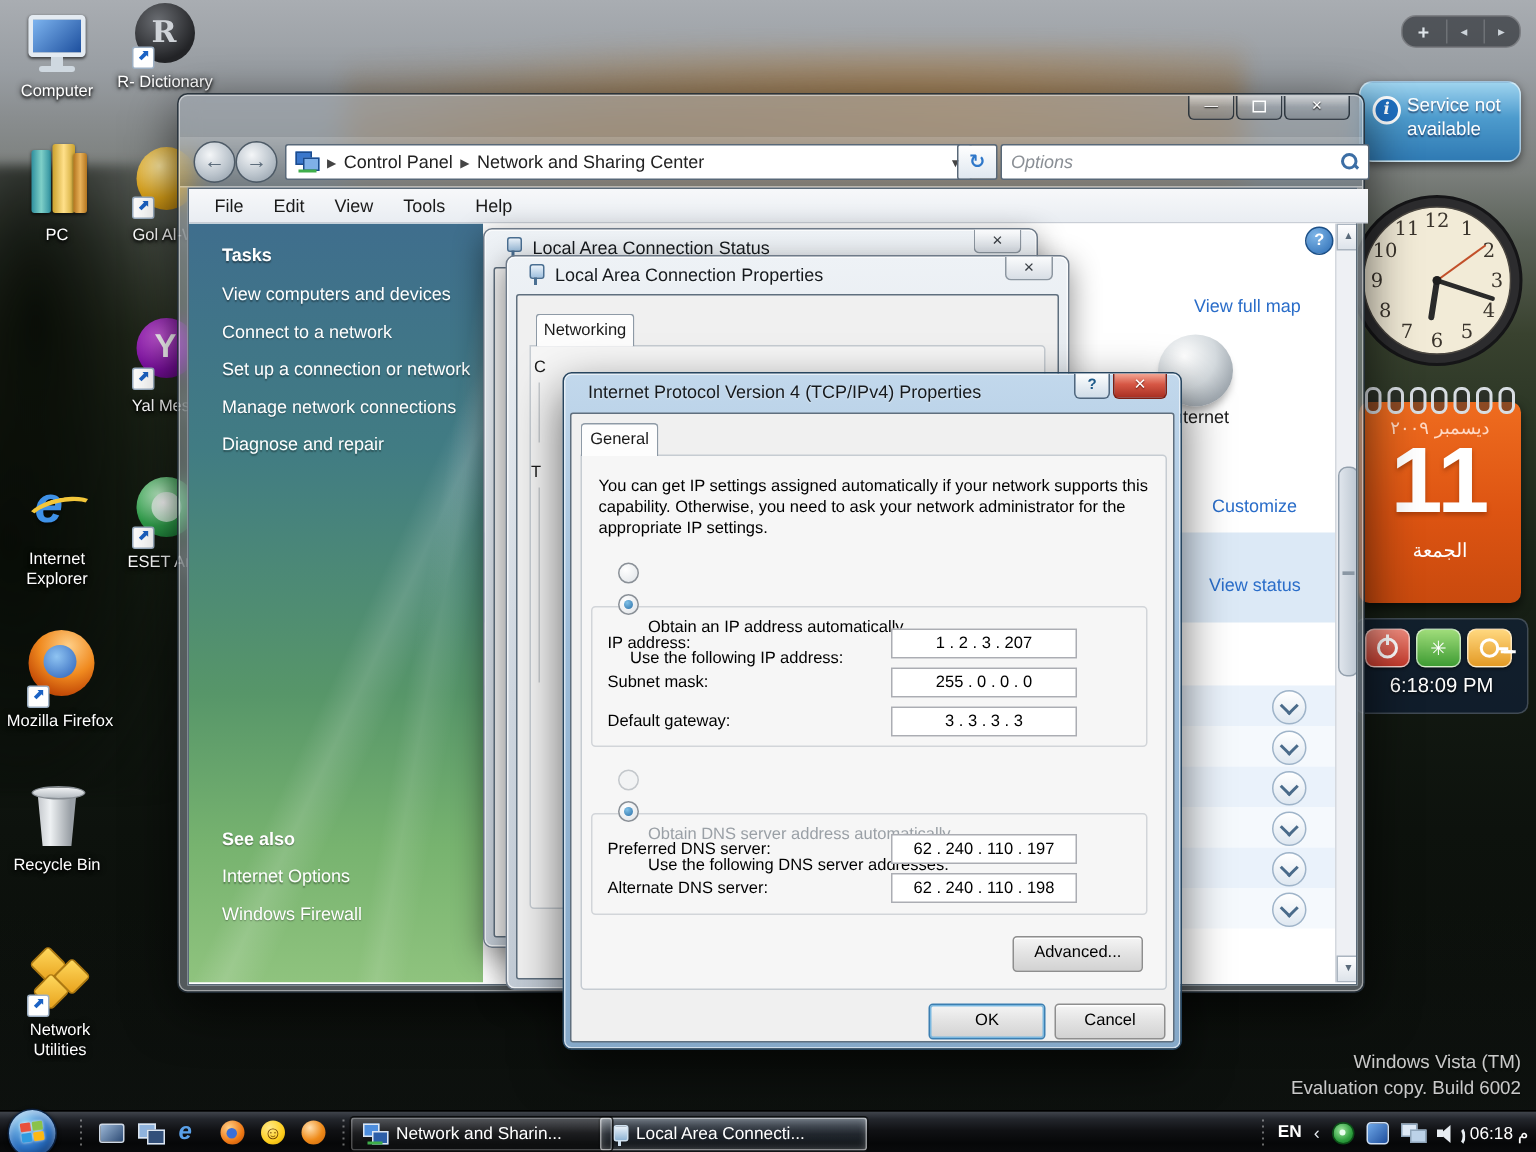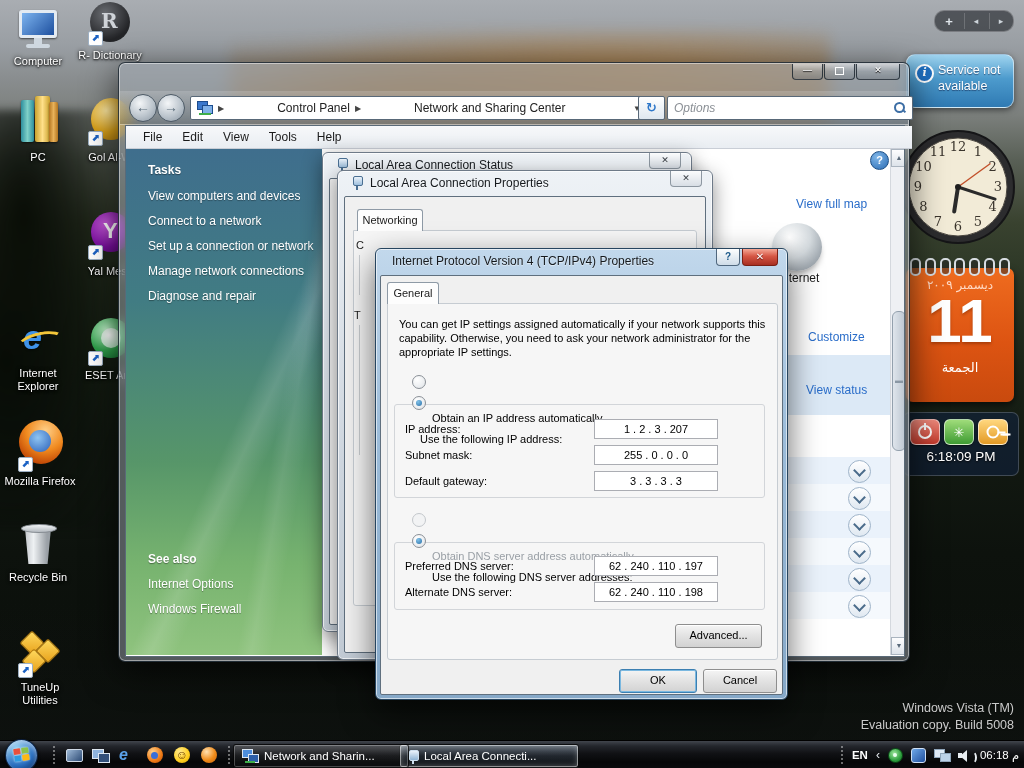--- a/index.html
+++ b/index.html
@@ -77,21 +77,21 @@
   .capbtn.close{width:42px;}
   .maxglyph{display:inline-block;width:7px;height:6px;border:1px solid #fff;margin-top:3px;}
   .navbar{position:absolute;left:1px;top:28px;width:788px;height:33px;
     background:linear-gradient(180deg,rgba(255,255,255,.16),rgba(120,135,150,.10) 45%,rgba(30,45,60,.22));
     border-bottom:1px solid rgba(255,255,255,.22);}
   .navcirc{position:absolute;top:3px;width:26px;height:26px;border-radius:50%;border:1px solid #4d5a66;
     background:radial-gradient(circle at 38% 32%,#f4f6f8,#bcc5cd 55%,#8b97a3);color:#5d6d7c;font-size:14px;line-height:25px;text-align:center;font-weight:bold;}
   .crumbfield{position:absolute;left:70px;top:5px;width:444px;height:22px;background:#fff;border:1px solid #586878;border-radius:2px;
     display:flex;align-items:center;gap:5px;padding:0 6px;color:#222;}
   .crumb-sep{font-size:8px;color:#444;}
-  .crumb-item{font-size:12px;white-space:nowrap;margin-left:48px;}
+  .crumb-item{font-size:12px;white-space:nowrap;}
   .crumb-dd{margin-left:auto;font-size:8px;color:#444;}
   .bc-icon{position:relative;width:16px;height:14px;}
   .bc-icon .m1{position:absolute;left:0;top:0;width:9px;height:7px;background:#3a77cc;border:1px solid #1c4c8e;}
   .bc-icon .m2{position:absolute;left:5px;top:4px;width:9px;height:7px;background:#7fb0e8;border:1px solid #1c4c8e;}
   .bc-icon .cable{position:absolute;left:2px;top:12px;width:12px;height:2px;background:#3fae4a;}
   .refreshbtn{position:absolute;left:518px;top:5px;width:25px;height:22px;background:linear-gradient(#ffffff,#dfe7ef);border:1px solid #586878;border-radius:2px;
     color:#2e77c9;font-weight:bold;font-size:13px;text-align:center;line-height:21px;}
   .searchbox{position:absolute;left:547px;top:5px;width:232px;height:22px;background:#fff;border:1px solid #586878;border-radius:2px;
     display:flex;align-items:center;padding:0 6px;}
   .search-ph{color:#8a8f95;font-style:italic;font-size:12px;flex:1;}
@@ -282,26 +282,26 @@
     </div>
     <div class="dlabel">Recycle Bin</div>
   </div>
   <div class="dicon" style="left:2px;top:630px">
     <div class="iart" style="height:48px">
       <div class="puz" style="left:6px;top:4px"></div>
       <div class="puz" style="left:22px;top:12px"></div>
       <div class="puz" style="left:8px;top:22px"></div>
       <div class="shortcut" style="bottom:0">⬈</div>
     </div>
-    <div class="dlabel">TuneUp Utilities</div>
+    <div class="dlabel">Network Utilities</div>
   </div>
 
   <div class="abs watermark">
     <div>Windows Vista (TM)</div>
-    <div>Evaluation copy. Build 5008</div>
+    <div>Evaluation copy. Build 6002</div>
   </div>
 
   <div class="abs gadget side-pill">
     <div class="plus">+</div>
     <div class="pill-btn">◂</div>
     <div class="pill-btn">▸</div>
   </div>
   <div class="abs gadget svc">
     <div class="svc-i">i</div>
     <div class="svc-t">

